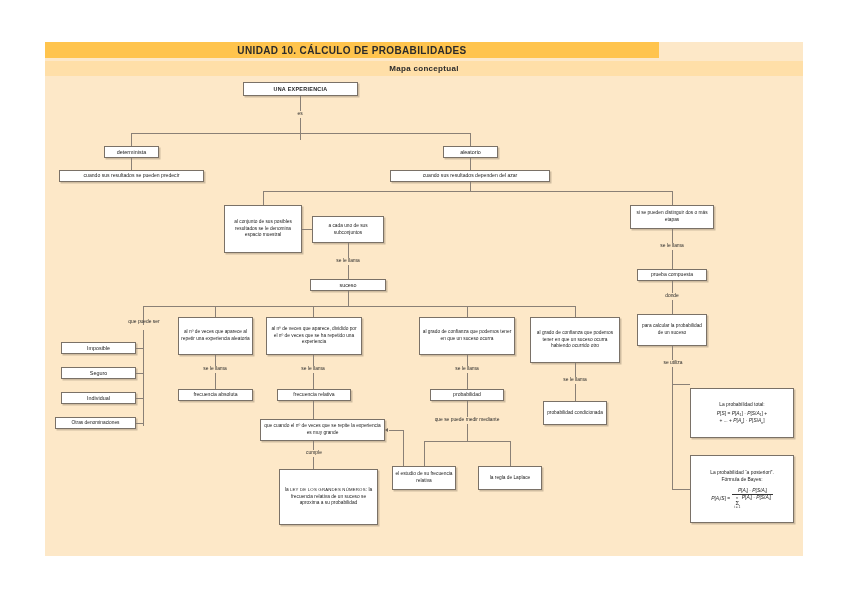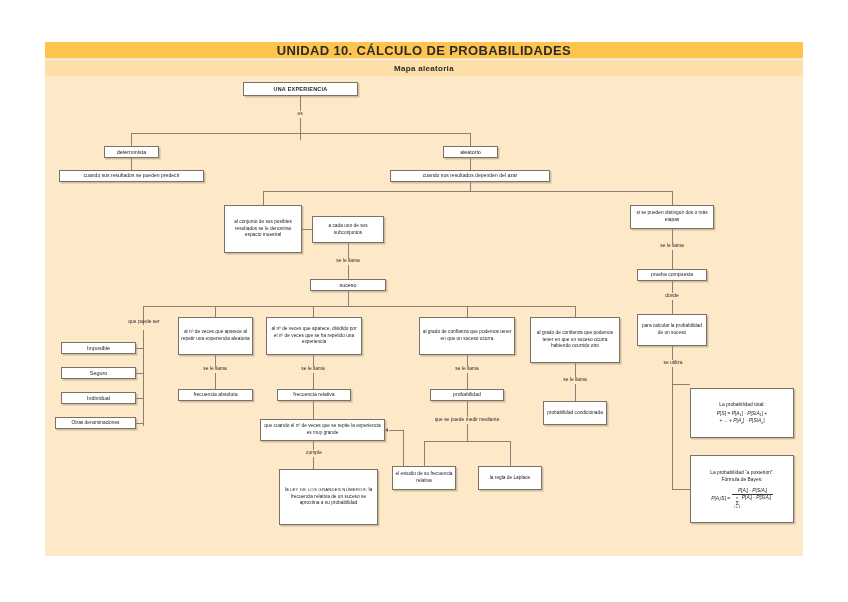--- a/index.html
+++ b/index.html
@@ -1,21 +1,21 @@
 <!DOCTYPE html>
 <html><head>
 <meta charset="utf-8">
 <style>
   html,body{margin:0;padding:0;background:#ffffff;}
   body{width:848px;height:602px;font-family:"Liberation Sans",sans-serif;overflow:hidden;}
   #page{position:relative;width:848px;height:602px;background:#ffffff;}
 
   .panel{position:absolute;left:45px;top:42px;width:758px;height:514px;background:#fde8c8;}
-  .hdr-title{position:absolute;left:45px;top:42px;width:758px;height:16px;background:#ffc44d;
-    display:flex;align-items:center;justify-content:center;font-size:13px;font-weight:bold;
+  .hdr-title{position:absolute;left:45px;top:42px;width:614px;height:16px;background:#ffc44d;
+    display:flex;align-items:center;justify-content:center;font-size:10px;font-weight:bold;
     letter-spacing:.35px;color:#2b2b2b;}
   .hdr-sub{position:absolute;left:45px;top:61px;width:758px;height:15px;background:#ffdfa8;
     display:flex;align-items:center;justify-content:center;font-size:8px;font-weight:bold;
     letter-spacing:.3px;color:#2b2b2b;}
 
   
   .bx{position:absolute;box-sizing:border-box;background:#ffffff;border:1px solid #7a7167;
     box-shadow:1.5px 1.5px 0 rgba(120,105,85,.35);
     display:flex;align-items:center;justify-content:center;text-align:center;
     font-size:5.4px;line-height:1.5;color:#1d1d1d;padding:1px 2px;}
@@ -49,21 +49,21 @@
   .sig .big{font-size:6px;line-height:1;}
 </style>
 </head>
 <body>
 
 <div id="page">
 
   <div class="panel"></div>
 
   <div class="hdr-title">UNIDAD 10.  CÁLCULO DE PROBABILIDADES</div>
-  <div class="hdr-sub">Mapa aleatoria</div>
+  <div class="hdr-sub">Mapa conceptual</div>
 
   <div class="bx b" style="left:243px;top:82px;width:115px;height:14px;">UNA EXPERIENCIA</div>
   <div class="ln vl" style="left:300px;top:96px;height:44px;"></div>
   <div class="lb" style="left:285px;top:111px;width:30px;background:#fde8c8;">es</div>
 
   <div class="ln hl" style="left:131px;top:133px;width:339px;"></div>
   <div class="ln vl" style="left:131px;top:133px;height:13px;"></div>
   <div class="ln vl" style="left:470px;top:133px;height:13px;"></div>
 
   <div class="bx" style="left:104px;top:146px;width:55px;height:12px;">determinista</div>

